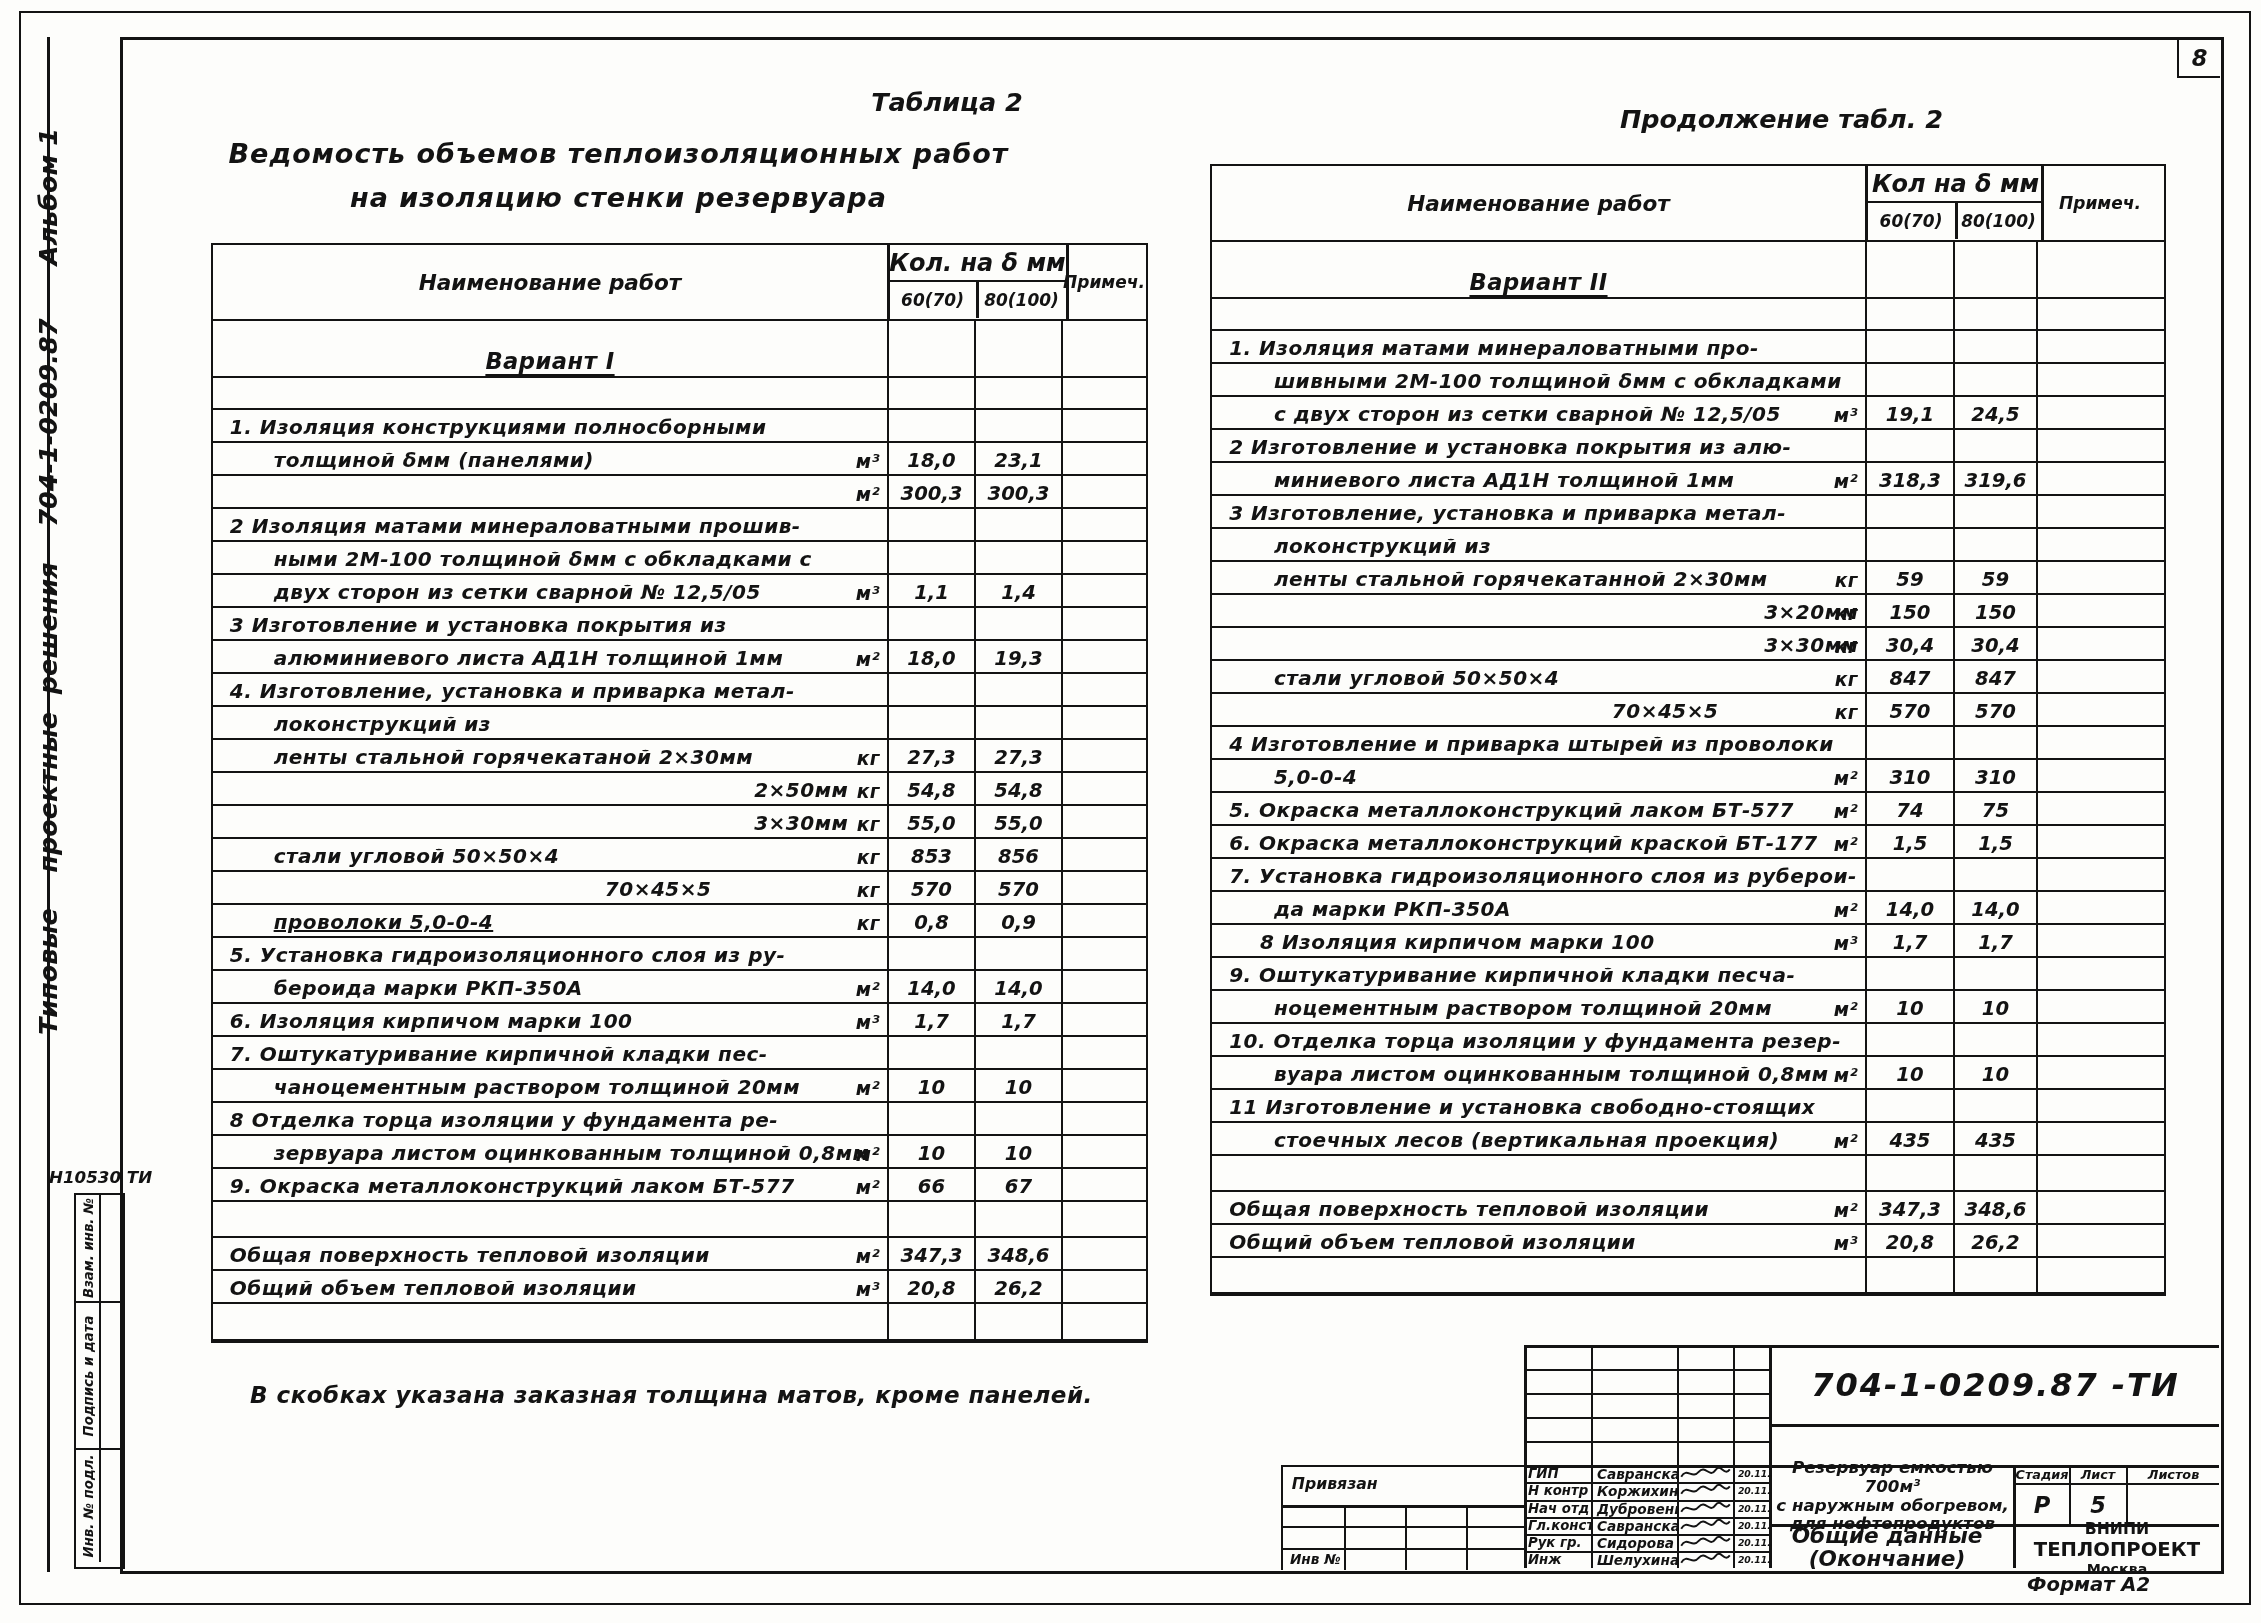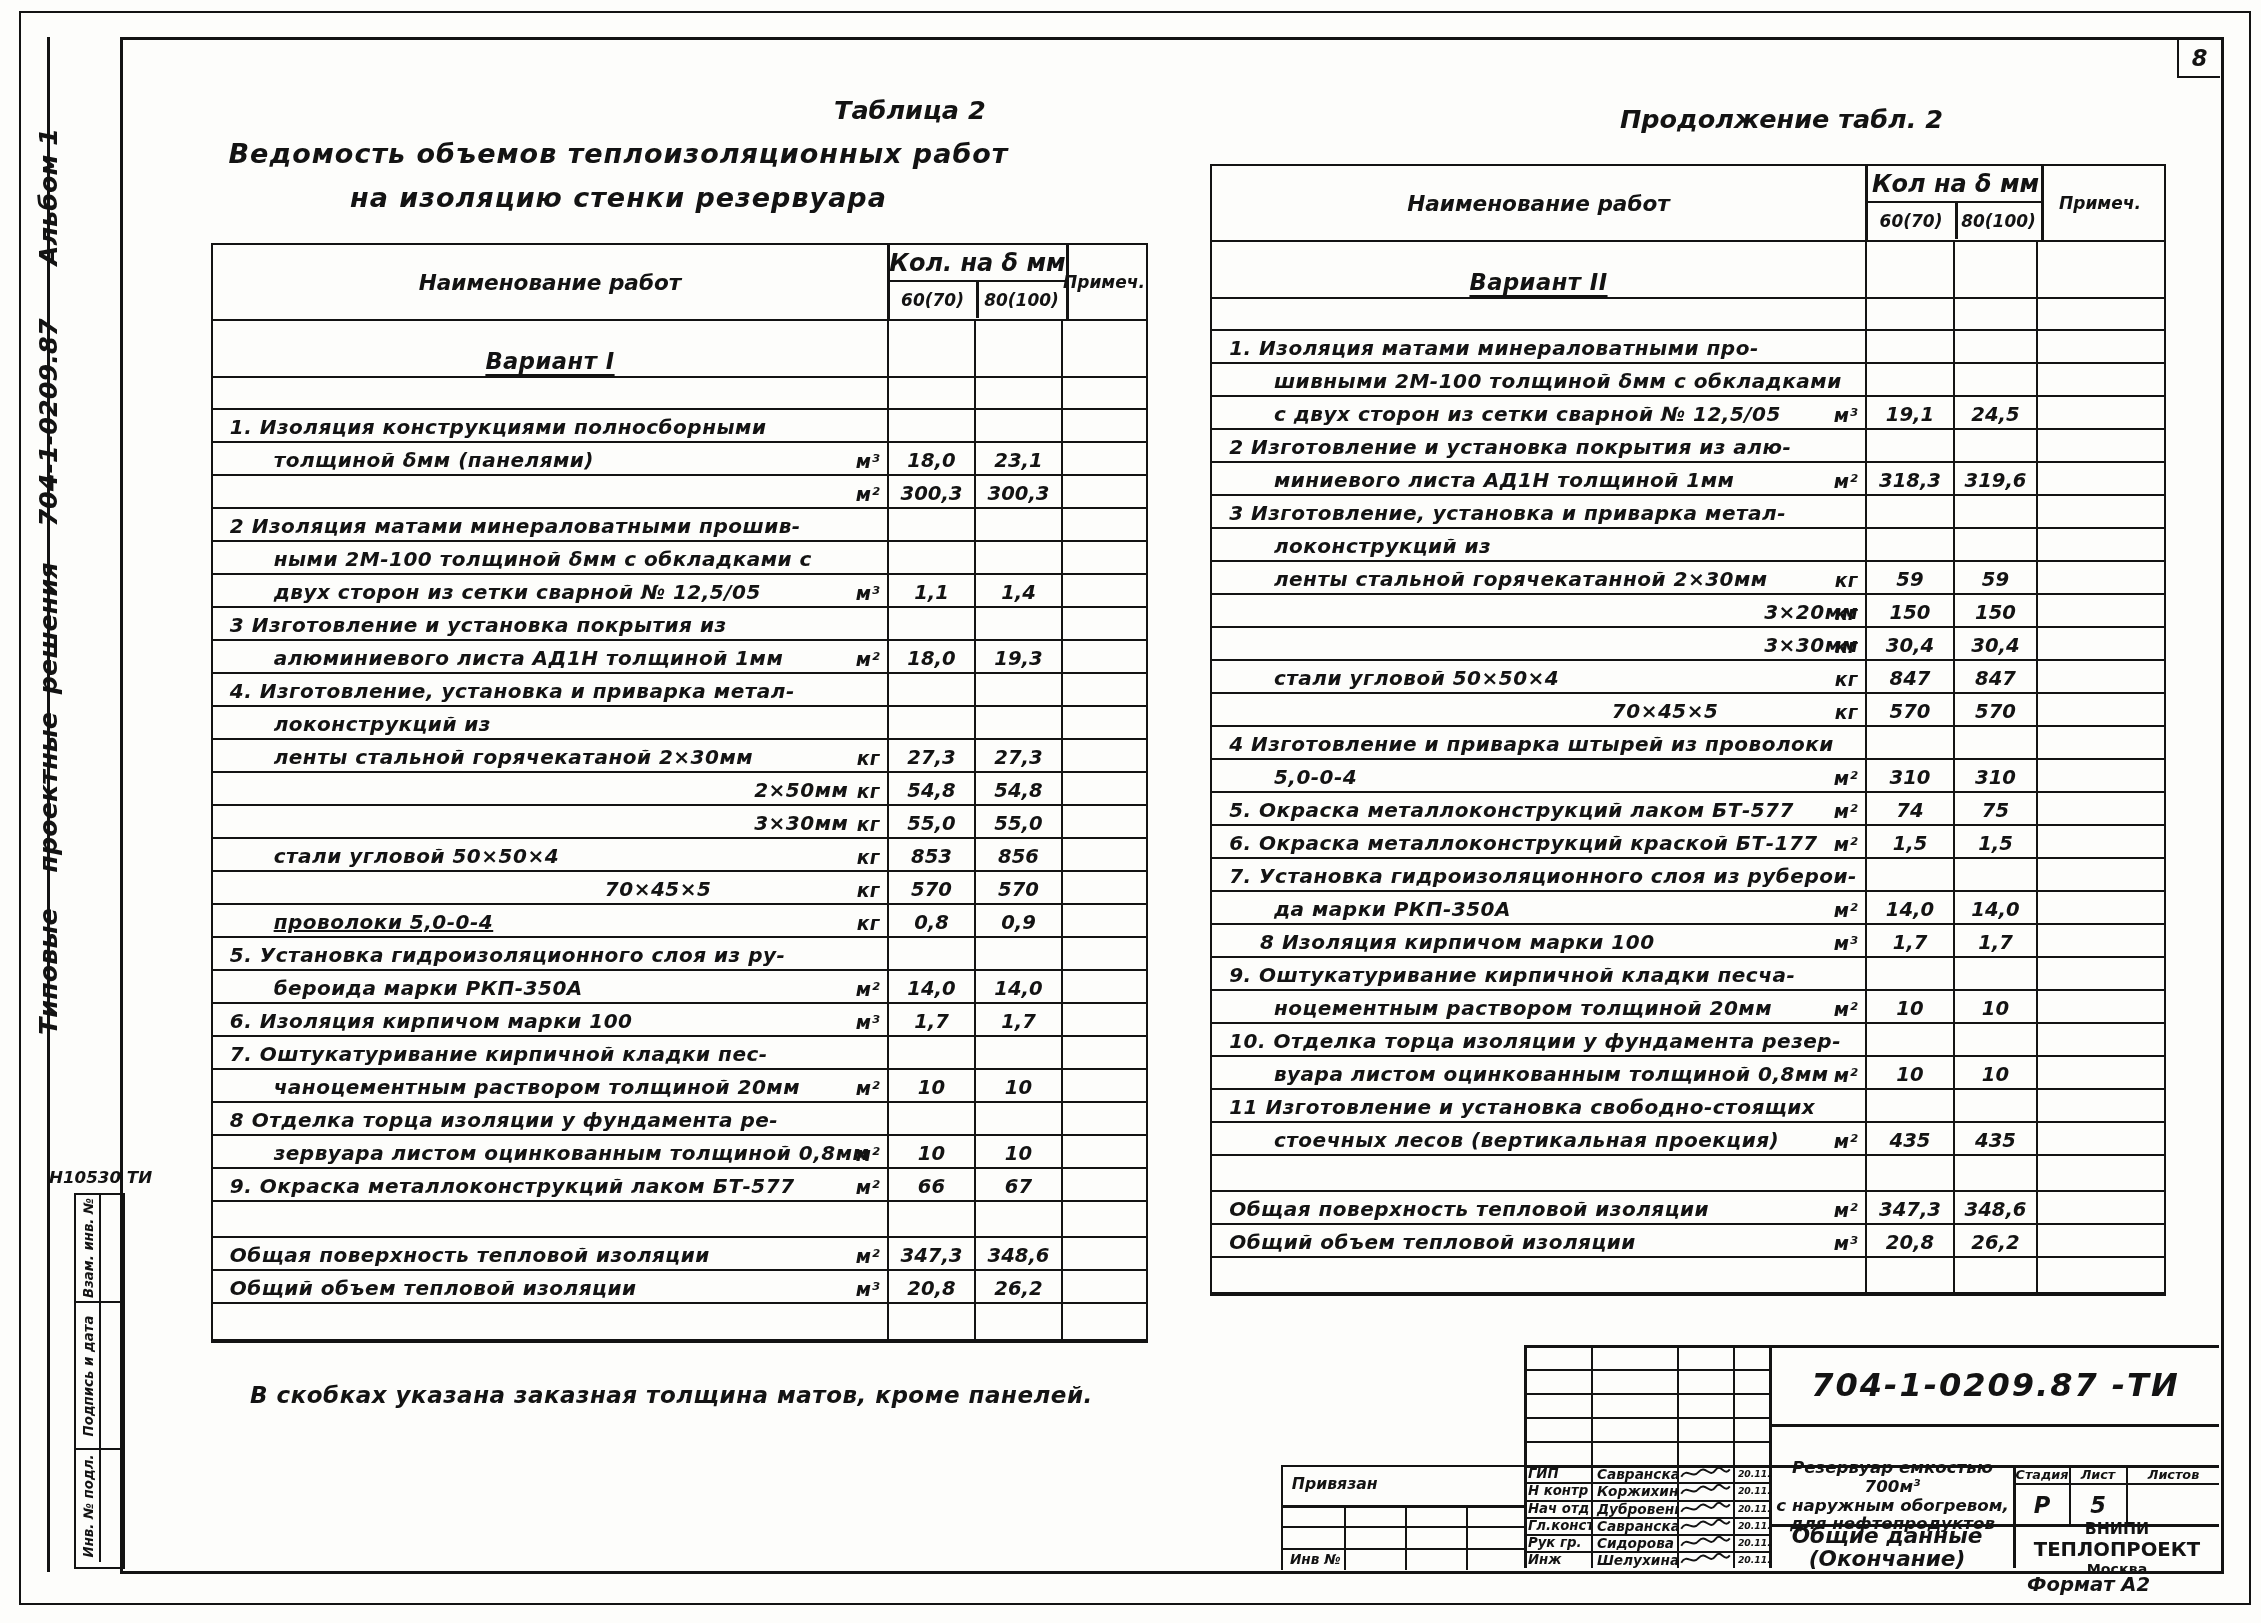--- a/index.html
+++ b/index.html
@@ -80,21 +80,21 @@
           <span>Подпись и дата</span>
         </div>
     </div>
     <div class="mrow" style="height:112px;">
       <div class="mlabel">
           <span>Инв. № подл.</span>
         </div>
     </div>
   </div>
 
-  <div class="abs cap" style="left:834px;top:95px;width:226px;text-align:left;">Таблица 2</div>
+  <div class="abs cap" style="left:834px;top:87px;width:226px;text-align:center;">Таблица 2</div>
   <div class="abs bigtitle" style="left:211px;top:138px;width:815px;">Ведомость  объемов  теплоизоляционных  работ</div>
   <div class="abs bigtitle" style="left:211px;top:182px;width:815px;">на  изоляцию  стенки  резервуара</div>
   <div class="abs cap" style="left:1585px;top:104px;width:393px;text-align:center;">Продолжение  табл. 2</div>
 
   <div class="ttable" style="left:211px;top:243px;width:933px;">
     <div class="thead">
       <div class="lbl hfont" style="left:0;top:0;width:674px;height:74px;">Наименование  работ</div>
       <div class="vl" style="left:674px;top:0;height:74px;"></div>
       <div class="lbl hqty" style="left:676px;top:0;width:177px;height:35px;">Кол. на δ мм</div>
       <div class="hl" style="left:676px;top:35px;width:177px;height:2px;"></div>

